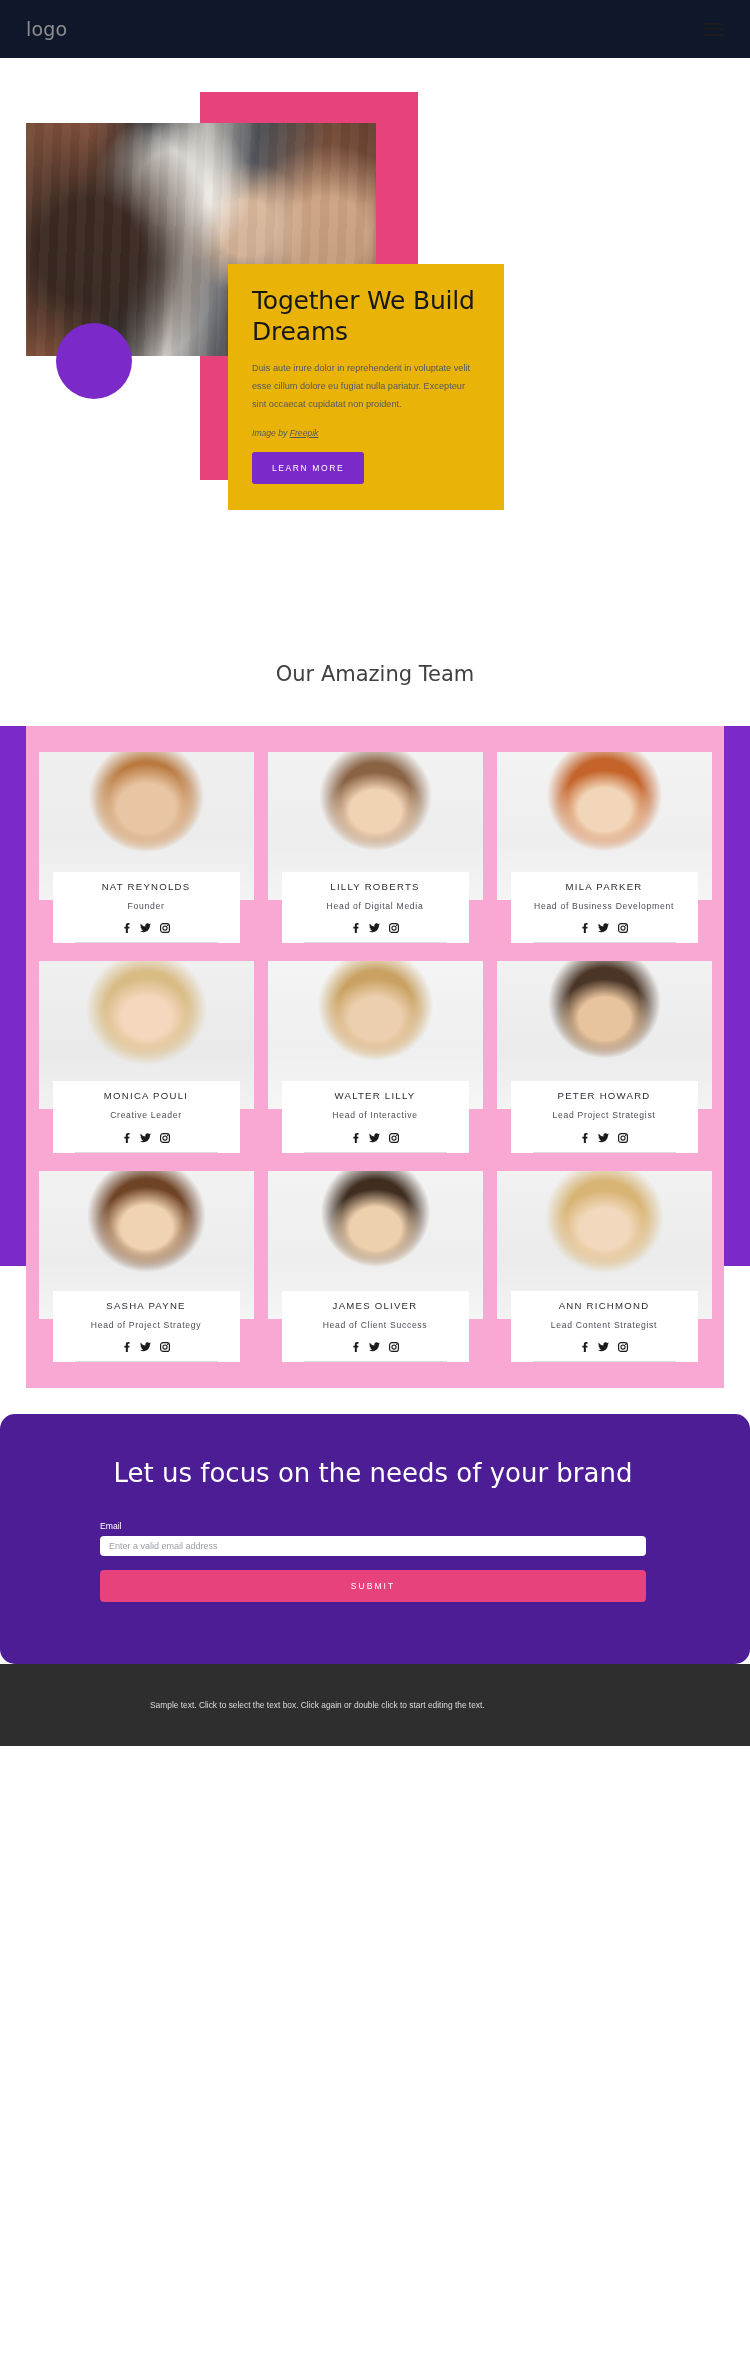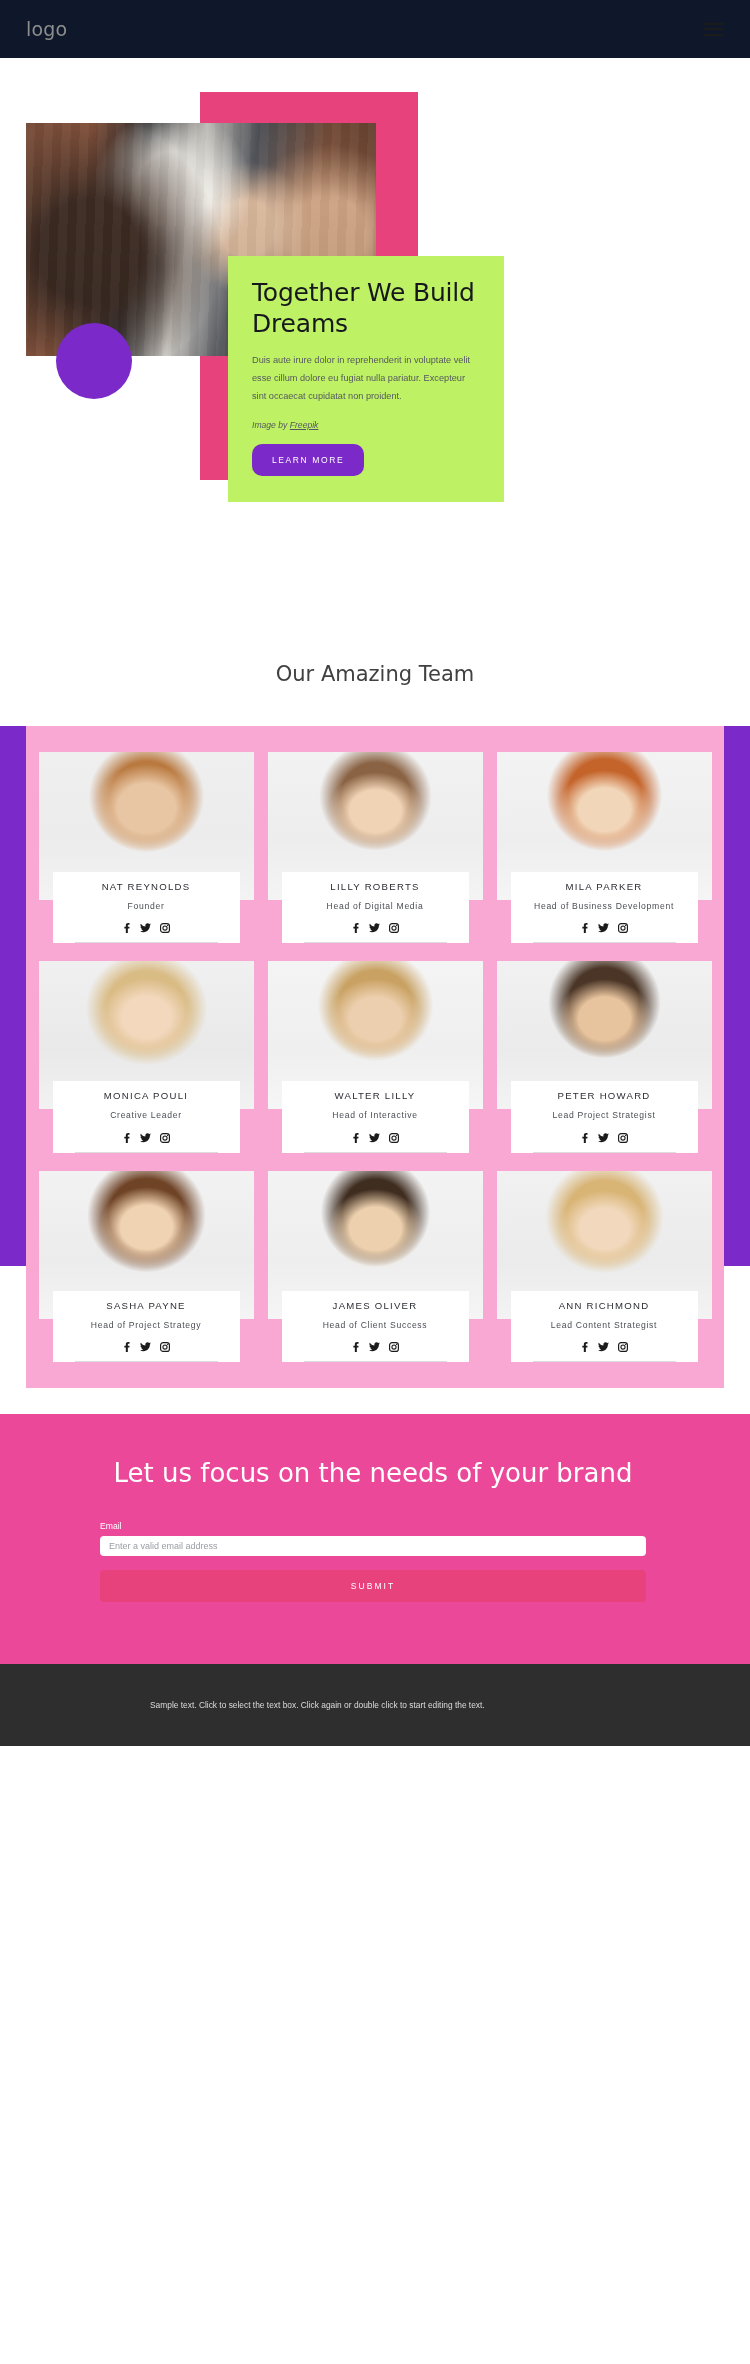--- a/index.html
+++ b/index.html
@@ -63,23 +63,23 @@
   }
   .hero-circle {
     position: absolute;
     left: 56px; top: 265px;
     width: 76px; height: 76px;
     border-radius: 50%;
     background: #7b29c9;
   }
   .hero-card {
     position: absolute;
-    left: 228px; top: 198px;
+    left: 228px; top: 206px;
     width: 276px; min-height: 193px;
-    background: #bef264;
+    background: #eab308;
     padding: 22px 24px 26px 24px;
   }
   .hero-title {
     font-size: 25px;
     line-height: 1.22;
     color: #16181d;
     font-weight: 400;
     font-family: "DejaVu Sans", sans-serif;
     letter-spacing: -.2px;
   }
@@ -98,21 +98,21 @@
   .hero-credit a { color: #55585f; text-decoration: underline; }
   .btn-learn {
     display: inline-block;
     margin-top: 14px;
     background: #7b29c9;
     color: #ffffff;
     font-size: 8.5px;
     letter-spacing: 1.6px;
     padding: 11px 20px;
     border: none;
-    border-radius: 10px;
+    border-radius: 3px;
     cursor: pointer;
     font-family: "Liberation Sans", sans-serif;
   }
 
   
   .team-title {
     text-align: center;
     font-size: 21px;
     color: #404040;
     font-weight: 400;
@@ -178,23 +178,24 @@
     font-size: 8.4px;
     color: #ffffff;
     margin-top: 16px;
     position: relative;
     z-index: 3;
   }
   .credit-mid a { color: #ffffff; text-decoration: underline; }
 
   
   .cta {
-    background: #ec4899;
+    background: #4c1d95;
     padding: 42px 4px 0 0;
     position: relative;
+    border-radius: 15px;
   }
   .cta-title {
     text-align: center;
     color: #ffffff;
     font-size: 26px;
     line-height: 1.34;
     font-weight: 400;
     font-family: "DejaVu Sans", sans-serif;
     padding: 0 60px;
   }

